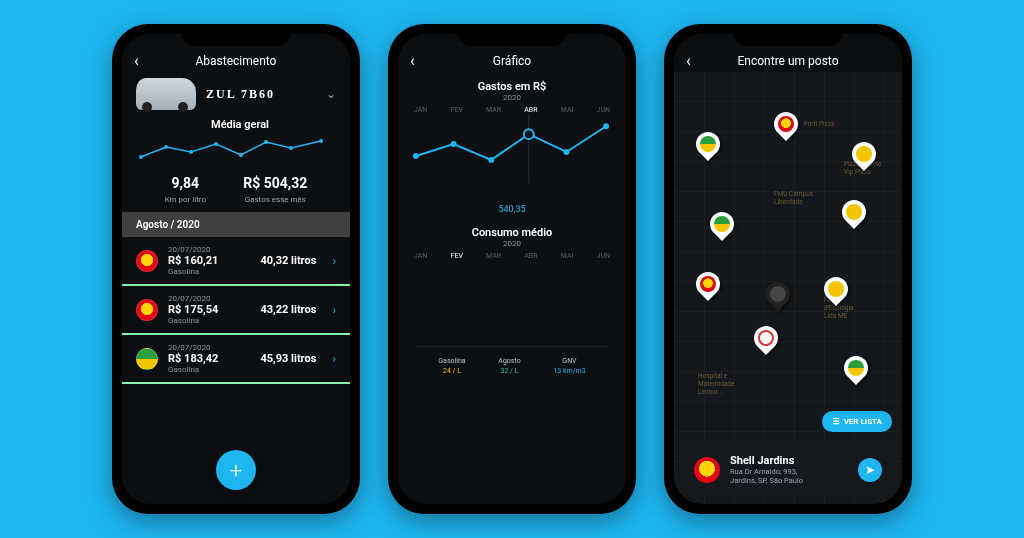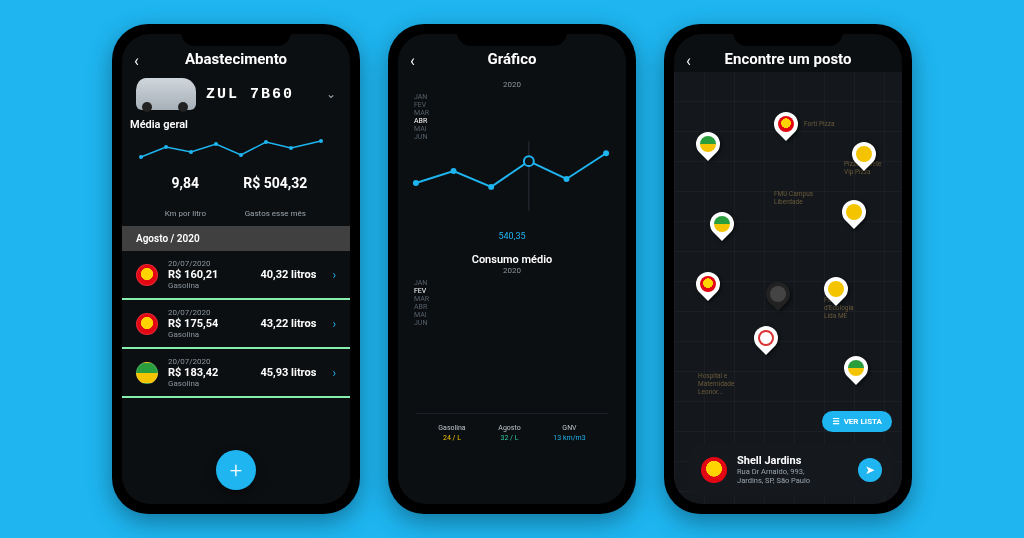--- a/index.html
+++ b/index.html
@@ -51,64 +51,64 @@
     padding-bottom: 4px;
   }
   .topbar .back {
     position: absolute;
     left: 12px;
     bottom: 2px;
     font-size: 16px;
     color: #fff;
   }
   .topbar .title {
-    font-size: 15px;
-    font-weight: 700;
+    font-size: 12px;
+    font-weight: 400;
   }
   
   .vehicle-row {
     display: flex;
     align-items: center;
     gap: 10px;
     padding: 6px 14px 2px;
   }
   .car {
     width: 60px; height: 32px;
     background: linear-gradient(180deg,#cfd6dc,#a7b0b8);
     border-radius: 10px 14px 6px 6px / 12px 14px 6px 6px;
     position: relative;
   }
   .car::after{
     content:"";position:absolute;bottom:-2px;left:6px;width:10px;height:10px;border-radius:50%;background:#222;box-shadow:36px 0 #222;
   }
   .plate {
-    font-family: Liberation Mono, monospace;
+    font-family: Liberation Serif, serif;
     font-weight: 700;
     letter-spacing: 2px;
-    font-size: 15px;
+    font-size: 12px;
   }
   .veh-caret { margin-left:auto; color:#9aa4ad; font-size:12px; }
   .sub-title {
-    text-align: left;
+    text-align: center;
     font-size: 11px;
     font-weight: 600;
     margin-top: 6px;
     margin-left: 8px;
   }
   .spark {
     padding: 6px 14px 0;
   }
   .stats {
     display: flex;
     justify-content: space-around;
     padding: 4px 24px 8px;
   }
   .stat { text-align: center; }
   .stat .val { font-size: 14px; font-weight: 700; }
-  .stat .lbl { font-size: 8px; color: #9aa4ad; margin-top:18px;}
+  .stat .lbl { font-size: 8px; color: #9aa4ad; margin-top:4px;}
   .month-bar {
     background: #404040;
     font-size: 10px;
     padding: 7px 14px;
     font-weight:600;
   }
   .list { flex:1; overflow:hidden; }
   .row {
     display: flex;
     align-items: center;
@@ -136,21 +136,21 @@
     width:40px;height:40px;border-radius:50%;background:#1eb5f0;
     display:flex;align-items:center;justify-content:center;font-size:22px;font-weight:300;
     box-shadow:0 4px 10px rgba(0,0,0,.5);
   }
   
   .chart-block { padding: 8px 10px 4px; }
   .chart-title { text-align:center; font-size:11px; font-weight:600; }
   .chart-year { text-align:center; font-size:8px; color:#8b949c; }
   .month-axis {
     display:flex; justify-content:space-between;
-    font-size:7px; color:#55606a; padding:4px 6px 0;flex-direction:column;
+    font-size:7px; color:#55606a; padding:4px 6px 0;
   }
   .month-axis span.on { color:#fff; }
   .highlight-val { text-align:center; color:#1eb5f0; font-size:9px; margin-top:16px;}
   .bars-wrap { display:flex; align-items:flex-end; height:78px; padding:4px 8px 0; gap:3px;}
   .bgroup { flex:1; display:flex; align-items:flex-end; justify-content:center; gap:2px;}
   .bar { width:4px; background:#3a434c; border-radius:1px;}
   .bar.y { background:#f5c400;}
   .bar.g { background:#2fc6a0;}
   .bar.b { background:#1eb5f0;}
   .legend {
@@ -180,21 +180,21 @@
   .pin .ip{ background:#f5c400; }
   .pin .ipi{ background:#fff; border:2px solid #d33; }
   .pin.dark{ background:#222; }
   .pin.dark > span{ background:#444; }
   .list-btn {
     position:absolute; right:10px; bottom:72px;
     background:#1eb5f0; color:#fff; font-size:8px; font-weight:700;
     padding:6px 10px; border-radius:14px; display:flex; align-items:center; gap:4px;
   }
   .card {
-    position:absolute; left:15px; right:8px; bottom:8px;
+    position:absolute; left:8px; right:8px; bottom:8px;
     background:#15191e; border-radius:10px; padding:10px 12px;
     display:flex; align-items:center; gap:10px;
   }
   .card .logo{
     width:26px;height:26px;border-radius:50%;
     background: radial-gradient(circle at 50% 45%, #ffd400 40%, #e30613 42% 100%);
   }
   .card .name{ font-size:11px; font-weight:700; }
   .card .addr{ font-size:7.5px; color:#9aa4ad; line-height:1.3;}
   .card .go{
@@ -281,20 +281,21 @@
 </div>
 
 <div class="phone">
   <div class="screen">
     <div class="topbar">
       <span class="back">‹</span>
       <span class="title">Gráfico</span>
     </div>
 
     <div class="chart-block">
+      <div class="chart-title">Gastos em R$</div>
       <div class="chart-year">2020</div>
       <div class="month-axis">
         <span>JAN</span>
         <span>FEV</span>
         <span>MAR</span>
         <span class="on">ABR</span>
         <span>MAI</span>
         <span>JUN</span>
       </div>
       <svg viewBox="0 0 210 70" width="100%" height="70">

